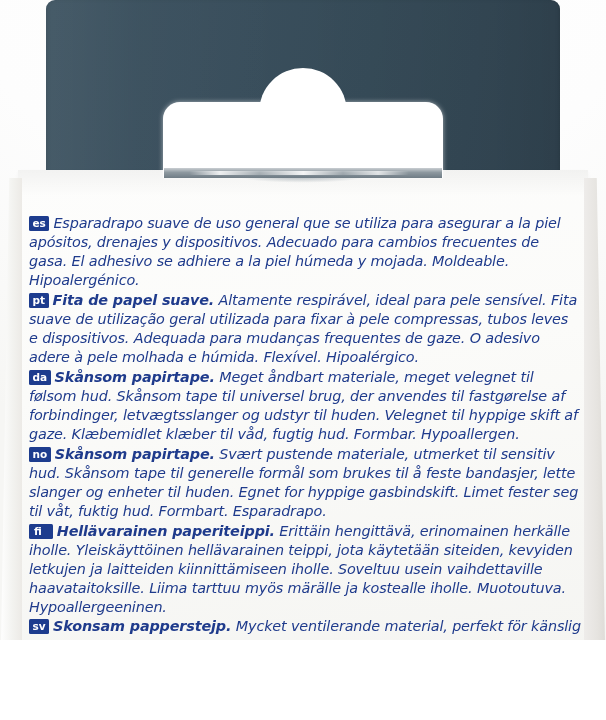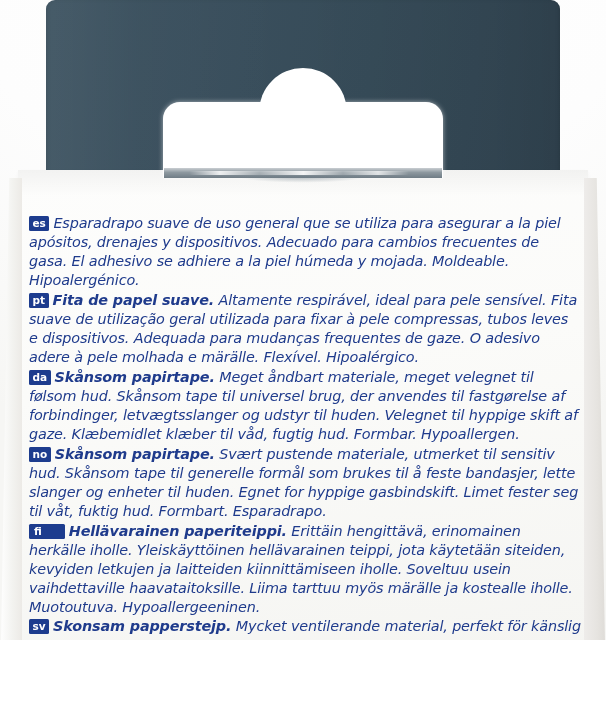--- a/index.html
+++ b/index.html
@@ -187,21 +187,21 @@
     font-weight: bold;
     font-family: "DejaVu Sans", sans-serif;
     font-size: 10.5px;
     line-height: 13px;
     padding: 1px 3.5px 1px 3.5px;
     border-radius: 1.5px;
     vertical-align: 1px;
     margin-right: 4px;
     letter-spacing: 0px;
   }
-  .badge.narrow { padding: 1px 23px 1px 5px; }
+  .badge.narrow { padding: 1px 11px 1px 5px; }
   .headline {
     font-weight: bold;
   }
   .body-txt { font-style: italic; }
 </style>
 </head>
 <body>
 
 <div id="stage">
 
@@ -220,21 +220,21 @@
   <div class="box-face"></div>
   <div class="box-top-shade"></div>
   <div class="box-edge-left"></div>
   <div class="box-edge-right"></div>
   <div class="box-bottom-edge"></div>
 
   <div class="copy">
 
     <p class="lang-block"><span class="badge">es</span><span class="headline"></span><span class="body-txt">Esparadrapo suave de uso general que se utiliza para asegurar a la piel apósitos, drenajes y dispositivos. Adecuado para cambios frecuentes de gasa. El adhesivo se adhiere a la piel húmeda y mojada. Moldeable. Hipoalergénico.</span></p>
 
-    <p class="lang-block"><span class="badge">pt</span><span class="headline">Fita de papel suave.</span> <span class="body-txt">Altamente respirável, ideal para pele sensível. Fita suave de utilização geral utilizada para fixar à pele compressas, tubos leves e dispositivos. Adequada para mudanças frequentes de gaze. O adesivo adere à pele molhada e märälle. Flexível.  Hipoalérgico.</span></p>
+    <p class="lang-block"><span class="badge">pt</span><span class="headline">Fita de papel suave.</span> <span class="body-txt">Altamente respirável, ideal para pele sensível. Fita suave de utilização geral utilizada para fixar à pele compressas, tubos leves e dispositivos. Adequada para mudanças frequentes de gaze. O adesivo adere à pele molhada e húmida. Flexível.  Hipoalérgico.</span></p>
 
     <p class="lang-block"><span class="badge">da</span><span class="headline">Skånsom papirtape.</span> <span class="body-txt">Meget åndbart materiale, meget velegnet til følsom hud. Skånsom tape til universel brug, der anvendes til fastgørelse af forbindinger, letvægtsslanger og udstyr til huden. Velegnet til hyppige skift af gaze. Klæbemidlet klæber til våd, fugtig hud. Formbar. Hypoallergen.</span></p>
 
     <p class="lang-block"><span class="badge">no</span><span class="headline">Skånsom papirtape.</span> <span class="body-txt">Svært pustende materiale, utmerket til sensitiv hud. Skånsom tape til generelle formål som brukes til å feste bandasjer, lette slanger og enheter til huden. Egnet for hyppige gasbindskift. Limet fester seg til våt, fuktig hud. Formbart. Esparadrapo.</span></p>
 
     <p class="lang-block"><span class="badge narrow">fi</span><span class="headline">Hellävarainen paperiteippi.</span> <span class="body-txt">Erittäin hengittävä, erinomainen herkälle iholle. Yleiskäyttöinen hellävarainen teippi, jota käytetään siteiden, kevyiden letkujen ja laitteiden kiinnittämiseen iholle. Soveltuu usein vaihdettaville haavataitoksille. Liima tarttuu myös märälle ja kostealle iholle. Muotoutuva. Hypoallergeeninen.</span></p>
 
     <p class="lang-block"><span class="badge">sv</span><span class="headline">Skonsam papperstejp.</span> <span class="body-txt">Mycket ventilerande material, perfekt för känslig hud. Skonsam tejp för universellt bruk som används för att fästa förband, lätta slangar och enheter på huden. Lämplig för frekventa kompressbyten. Häftämnet fäster på våt och fuktig hud. Formbart. Allergivänlig.</span></p>
 
   </div>

